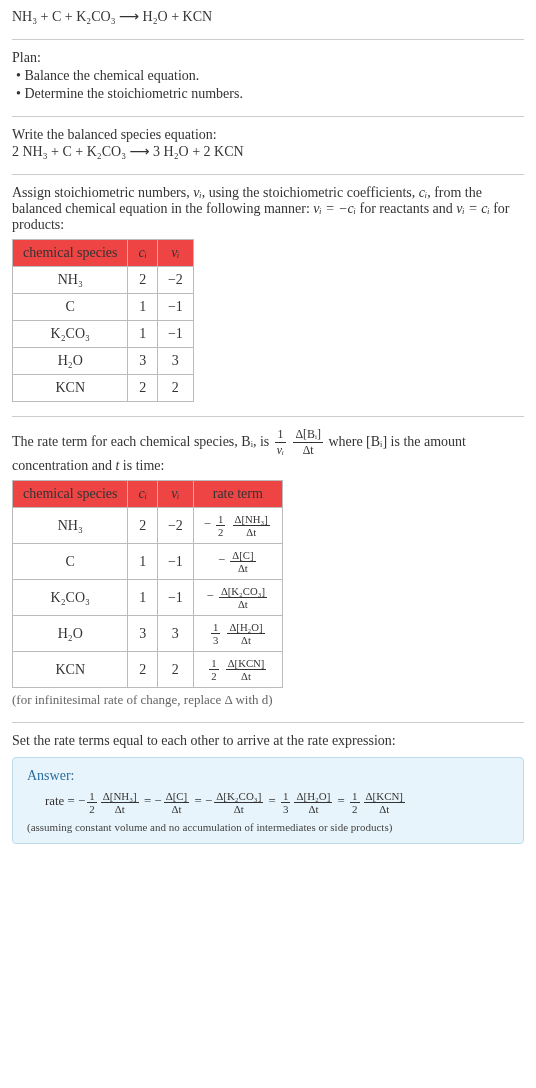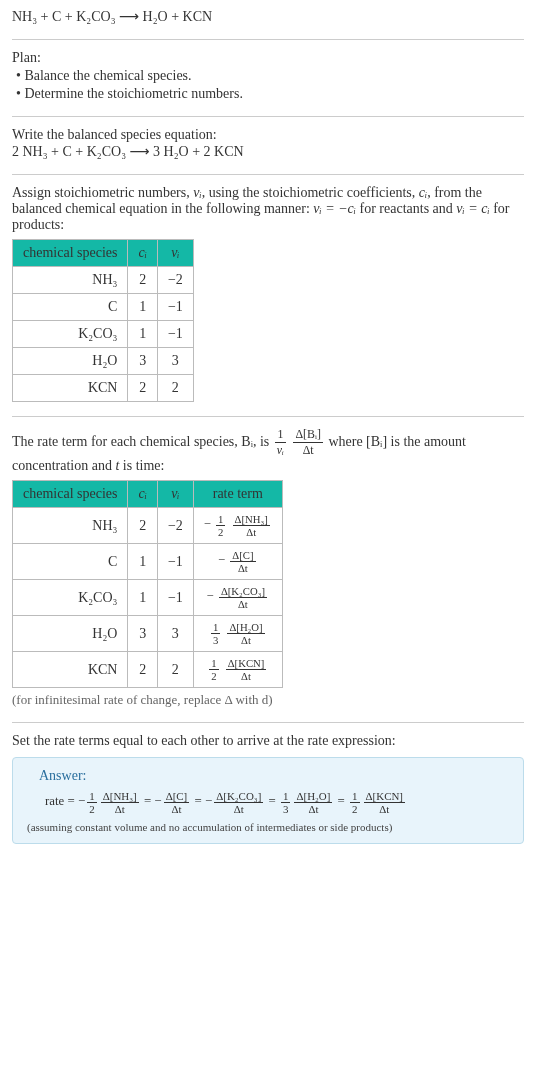--- a/index.html
+++ b/index.html
@@ -20,57 +20,57 @@
   border-collapse: collapse;
   margin-top: 6px;
 }
 table.data th, table.data td {
   border: 1px solid #bbb;
   padding: 5px 10px;
   text-align: center;
   font-weight: normal;
   background: #fff;
 }
-table.data th { background: #14b8a6; }
-table.data td.species { text-align: right; min-width: 110px; font-family: Liberation Serif, serif; }
+table.data th { background: #ef4444; }
+table.data td.species { text-align: center; min-width: 110px; font-family: Liberation Serif, serif; }
 .frac {
   display: inline-block;
   vertical-align: middle;
   text-align: center;
   font-size: 0.85em;
   margin: 0 2px;
 }
 .frac .num { display: block; border-bottom: 1px solid #333; padding: 0 2px; }
 .frac .den { display: block; padding: 0 2px; }
 .rate-term { white-space: nowrap; font-size: 0.9em; }
 .footnote { font-size: 13px; color: #666; margin-top: 4px; }
 .answer-box {
   background: #e8f4fb;
   border: 1px solid #bcdceb;
   border-radius: 4px;
   padding: 10px 14px;
   margin-top: 8px;
 }
-.answer-label { color: #2a6f9e; margin-bottom: 6px; margin-left: 12px; }
+.answer-label { color: #2a6f9e; margin-bottom: 6px; }
 .answer-eq { font-size: 0.92em; margin-left: 18px; margin-bottom: 6px; }
 .answer-note { font-size: 11px; color: #444; text-align: left; }
 .italic { font-style: italic; }
 </style>
 </head>
 <body>
 
 <div class="section">
   <div class="eq">NH₃ + C + K₂CO₃  ⟶  H₂O + KCN</div>
 </div>
 <hr>
 
 <div class="section">
   <div>Plan:</div>
   <div class="plan-list">
-    <div>• Balance the chemical species.</div>
+    <div>• Balance the chemical equation.</div>
     <div>• Determine the stoichiometric numbers.</div>
   </div>
 </div>
 <hr>
 
 <div class="section">
   <div>Write the balanced species equation:</div>
   <div class="eq">2 NH₃ + C + K₂CO₃  ⟶  3 H₂O + 2 KCN</div>
 </div>
 <hr>

